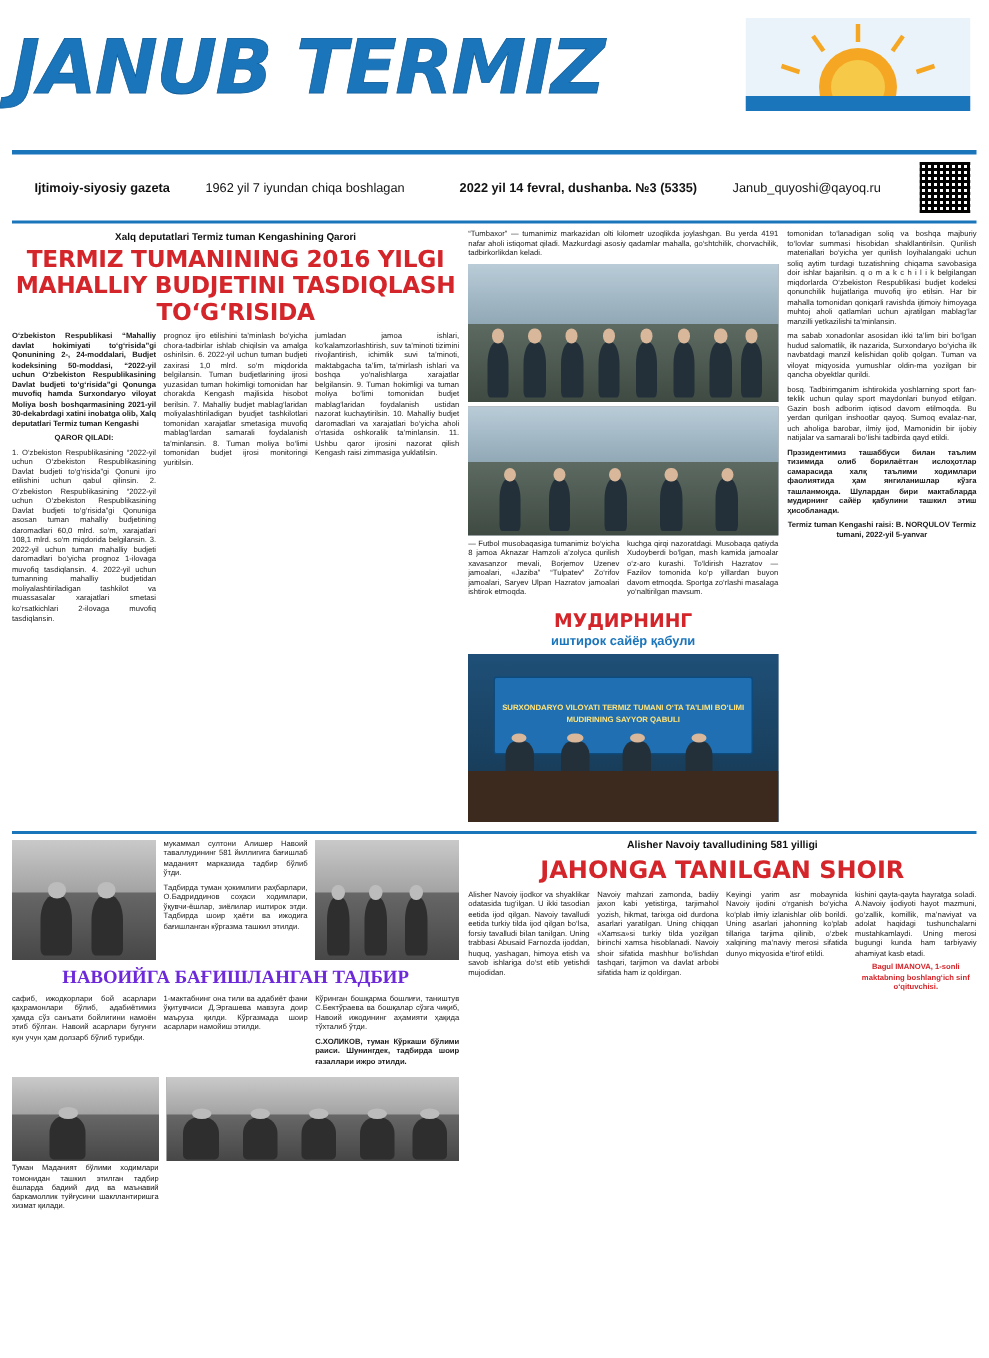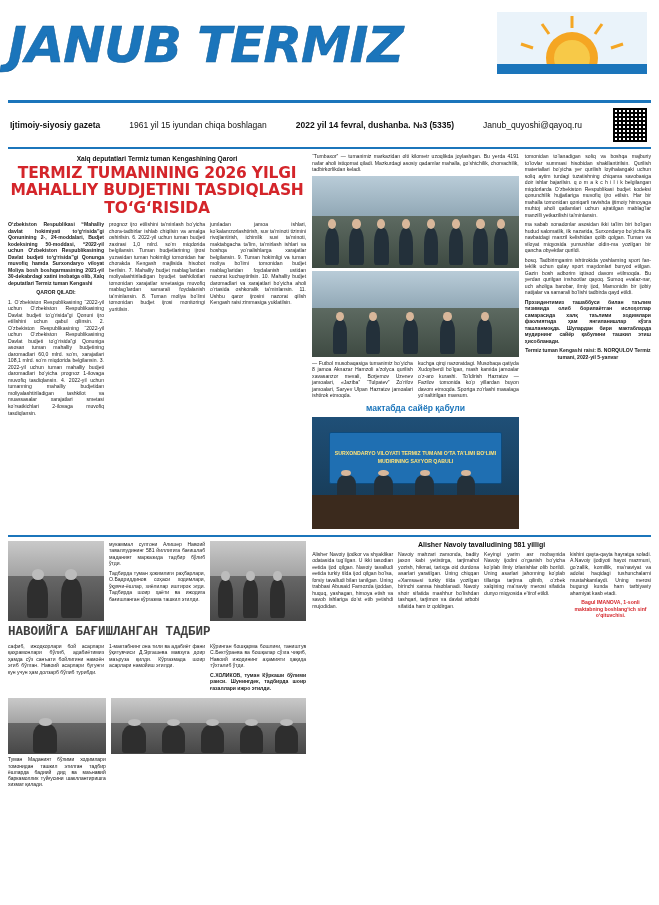--- a/index.html
+++ b/index.html
@@ -32,21 +32,21 @@
   .vatan{
     position:absolute;right:4px;top:62px;width:150px;text-align:center;
     font-size:11.5px;font-weight:bold;color:#c0392b;font-style:italic;
   }
   .rule-blue{height:3px;background:#1b75bb;margin-top:2px;}
   .infobar{
     display:flex;align-items:center;justify-content:space-between;
     font-size:8.5px;color:#111;padding:3px 2px 3px 2px;
   }
   .infobar .seg{white-space:nowrap;}
-  .infobar .seg.b{font-weight:bold;}
+  .infobar .seg.b{font-weight:bold;margin-left:13px;}
   .rule-blue2{height:2px;background:#1b75bb;margin-bottom:4px;}
 
   
   .cols{display:flex;gap:6px;}
   .col{box-sizing:border-box;}
   .c1{width:300px;}
   .c2{width:208px;}
   .c3{width:127px;}
 
   .tiny{font-size:5.1px;line-height:1.28;text-align:justify;color:#1a1a1a;}
@@ -100,22 +100,22 @@
   .bp-people{position:absolute;left:0;bottom:26%;width:100%;height:30%;}
 
   
   .sep{height:2px;background:#1b75bb;margin:6px 0 4px 0;}
   .navoiy-kicker{font-size:7px;text-align:center;font-weight:bold;margin:0 0 3px 0;}
   .jahonga{
     color:#d4252a;font-weight:bold;text-align:center;font-size:16px;margin:2px 0 5px 0;
     font-family:"DejaVu Sans", sans-serif;
   }
   .navoiyga{
-    color:#404040;font-weight:bold;text-align:left;font-size:12.5px;margin:4px 0 4px 0;
-    font-family:Liberation Mono, monospace;
+    color:#6d28d9;font-weight:bold;text-align:center;font-size:12.5px;margin:4px 0 4px 0;
+    font-family:Liberation Serif, serif;
   }
   .center{text-align:center;}
   .bold{font-weight:bold;}
   .redtxt{color:#d4252a;}
 
   .qr{width:34px;height:34px;background:
      repeating-linear-gradient(90deg,#000 0 2px,#fff 2px 4px),
      repeating-linear-gradient(0deg,#000 0 2px,transparent 2px 4px);
      background-blend-mode:multiply;border:2px solid #fff;}
 </style>
@@ -139,32 +139,32 @@
           <line x1="126" y1="32" x2="114" y2="36"></line>
         </g>
         <rect x="0" y="52" width="150" height="10" fill="#1b75bb"></rect>
       </svg>
     </div>
   </div>
 
   <div class="rule-blue"></div>
   <div class="infobar">
     <div class="seg b">Ijtimoiy-siyosiy gazeta</div>
-    <div class="seg">1961 yil 15 iyundan chiqa boshlagan</div>
+    <div class="seg">1962 yil 7 iyundan chiqa boshlagan</div>
     <div class="seg b">2022 yil 14 fevral, dushanba. №3 (5335)</div>
     <div class="seg">Janub_quyoshi@qayoq.ru</div>
     <div class="qr"></div>
   </div>
   <div class="rule-blue2"></div>
 
   <div class="cols">
 
     <div class="col c1">
       <div class="kicker">Xalq deputatlari Termiz tuman Kengashining Qarori</div>
-      <div class="headline-red">TERMIZ TUMANINING 2026 YILGI MAHALLIY BUDJETINI TASDIQLASH TO‘G‘RISIDA</div>
+      <div class="headline-red">TERMIZ TUMANINING 2016 YILGI MAHALLIY BUDJETINI TASDIQLASH TO‘G‘RISIDA</div>
       <div class="subcols3">
         <div class="sc tiny">
           <p class="bold">O‘zbekiston Respublikasi “Mahalliy davlat hokimiyati to‘g‘risida”gi Qonunining 2-, 24-moddalari, Budjet kodeksining 50-moddasi, “2022-yil uchun O‘zbekiston Respublikasining Davlat budjeti to‘g‘risida”gi Qonunga muvofiq hamda Surxondaryo viloyat Moliya bosh boshqarmasining 2021-yil 30-dekabrdagi xatini inobatga olib, Xalq deputatlari Termiz tuman Kengashi</p>
           <p class="bold center">QAROR QILADI:</p>
           <p>1. O‘zbekiston Respublikasining “2022-yil uchun O‘zbekiston Respublikasining Davlat budjeti to‘g‘risida”gi Qonuni ijro etilishini uchun qabul qilinsin.
 
 2. O‘zbekiston Respublikasining “2022-yil uchun O‘zbekiston Respublikasining Davlat budjeti to‘g‘risida”gi Qonuniga asosan tuman mahalliy budjetining daromadlari 60,0 mlrd. so‘m, xarajatlari 108,1 mlrd. so‘m miqdorida belgilansin.
 
 3. 2022-yil uchun tuman mahalliy budjeti daromadlari bo‘yicha prognoz 1-ilovaga muvofiq tasdiqlansin.
 
@@ -224,21 +224,22 @@
 
       <div class="subcols2">
         <div class="sc tiny">
             <p>— Futbol musobaqasiga tumanimiz bo‘yicha 8 jamoa Aknazar Hamzoli a’zolyca qurilish xavasanzor mevali, Borjemov Uzenev jamoalari, «Jaziba” “Tulpatev” Zo‘rifov jamoalari, Saryev Ulpan Hazratov jamoalari ishtirok etmoqda.</p>
           </div>
         <div class="sc tiny">
             <p>kuchga qirqi nazoratdagi. Musobaqa qatiyda Xudoyberdi bo‘lgan, mash kamida jamoalar o‘z-aro kurashi. To‘ldirish Hazratov — Fazilov tomonida ko‘p yillardan buyon davom etmoqda. Sportga zo‘rlashi masalaga yo‘naltirilgan mavsum.</p>
           </div>
       </div>
 
-      <div class="mudirning-sub">мактабда сайёр қабули</div>
+      <div class="mudirning">МУДИРНИНГ</div>
+      <div class="mudirning-sub">иштирок сайёр қабули</div>
 
       <div class="banner-photo">
         <div class="bp-wall"></div>
         <div class="bp-banner">SURXONDARYO VILOYATI TERMIZ TUMANI O‘TA TA’LIMI BO‘LIMI MUDIRINING SAYYOR QABULI</div>
         <div class="bp-people">
           <div class="fig" style="left:12%;width:9%;height:70%"></div>
           <div class="fig" style="left:30%;width:9%;height:70%"></div>
           <div class="fig" style="left:50%;width:9%;height:70%"></div>
           <div class="fig" style="left:70%;width:9%;height:70%"></div>
         </div>
@@ -337,20 +338,21 @@
               <div class="fig" style="left:66%;width:12%;height:70%"></div>
               <div class="fig" style="left:84%;width:12%;height:70%"></div>
             </div>
           </div>
         </div>
       </div>
     </div>
 
     <div class="col" style="width:341px;">
       <div class="navoiy-kicker">Alisher Navoiy tavalludining 581 yilligi</div>
+      <div class="jahonga">JAHONGA TANILGAN SHOIR</div>
       <div class="subcols3">
         <div class="sc tiny">
             <p>Alisher Navoiy ijodkor va shyaklikar odatasida tug‘ilgan. U ikki tasodian eetida ijod qilgan. Navoiy tavalludi eetida turkiy tilda ijod qilgan bo‘lsa, forsiy tavalludi bilan tanilgan. Uning trabbasi Abusaid Farnozda ijoddan, huquq, yashagan, himoya etish va savob ishlariga do‘st etib yetishdi mujodidan.</p>
           </div>
         <div class="sc tiny">
             <p>Navoiy mahzari zamonda, badiiy jaxon kabi yetistirga, tarjimahol yozish, hikmat, tarixga oid durdona asarlari yaratilgan. Uning chiqqan «Xamsa»si turkiy tilda yozilgan birinchi xamsa hisoblanadi. Navoiy shoir sifatida mashhur bo‘lishdan tashqari, tarjimon va davlat arbobi sifatida ham iz qoldirgan.</p>
           </div>
         <div class="sc tiny">
             <p>Keyingi yarim asr mobaynida Navoiy ijodini o‘rganish bo‘yicha ko‘plab ilmiy izlanishlar olib borildi. Uning asarlari jahonning ko‘plab tillariga tarjima qilinib, o‘zbek xalqining ma’naviy merosi sifatida dunyo miqyosida e’tirof etildi.</p>
           </div>

